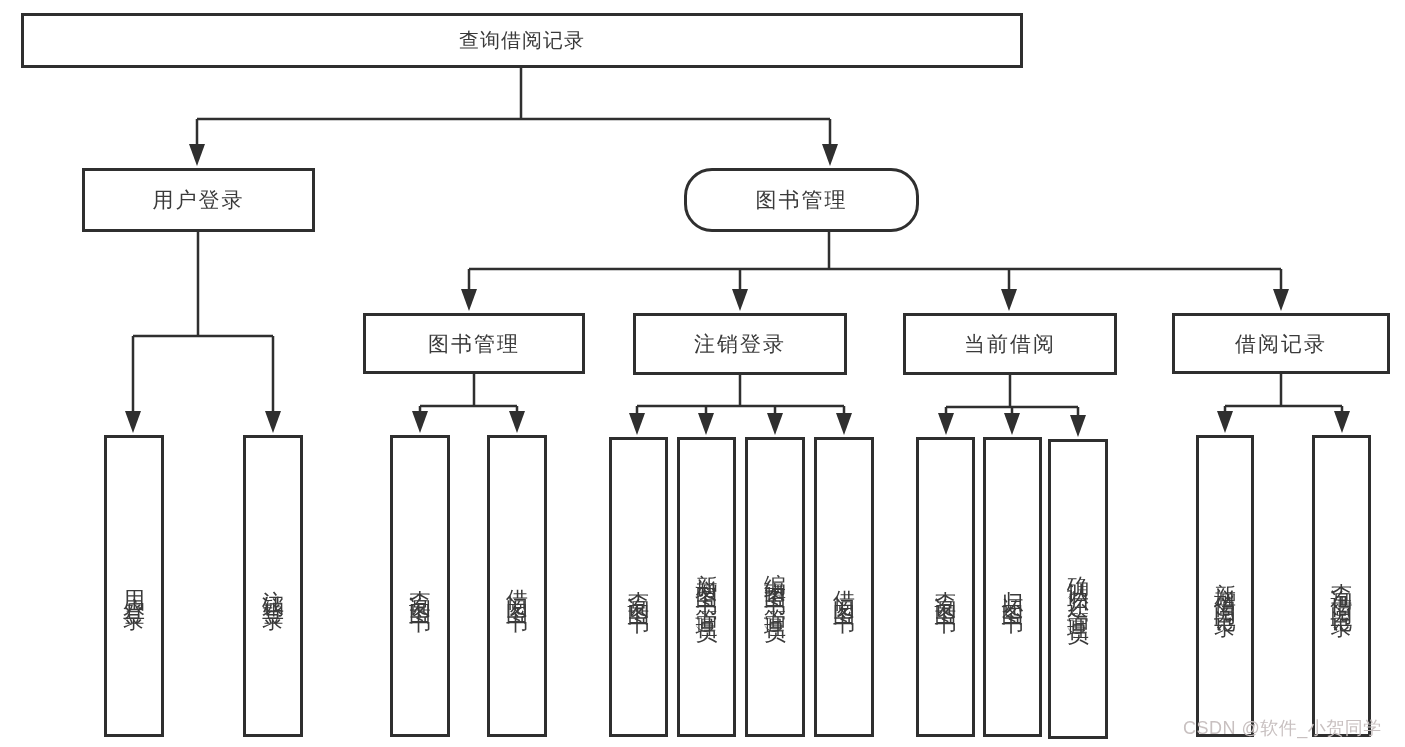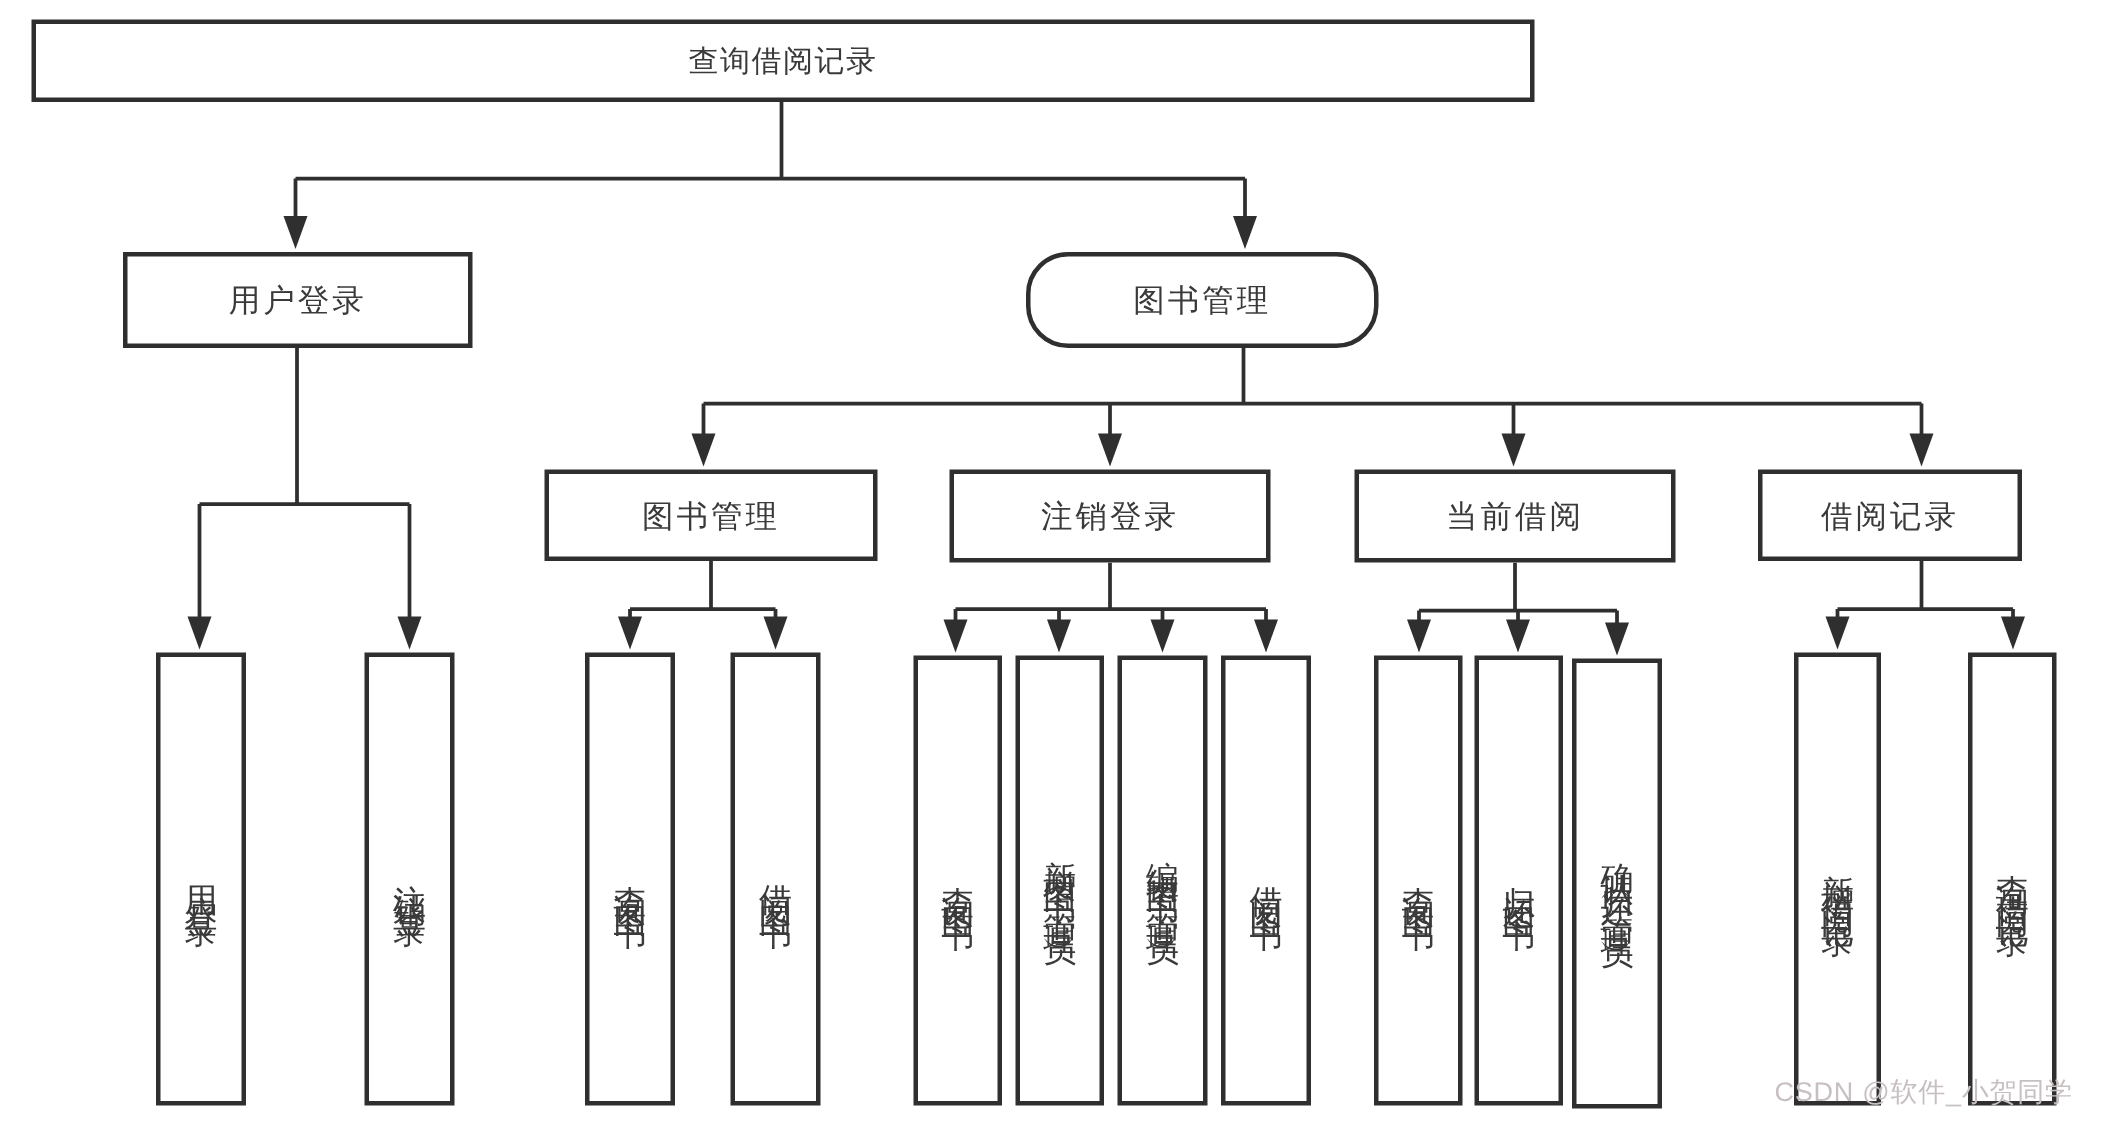--- a/index.html
+++ b/index.html
@@ -127,21 +127,21 @@
     </div>
     <div class="node" style="left: 363px; top: 313px; width: 222px; height: 61px;">
       <span>图书管理</span>
     </div>
     <div class="node" style="left: 633px; top: 313px; width: 214px; height: 62px;">
       <span>注销登录</span>
     </div>
     <div class="node" style="left: 903px; top: 313px; width: 214px; height: 62px;">
       <span>当前借阅</span>
     </div>
-    <div class="node" style="left: 1172px; top: 313px; width: 176px; height: 61px;">
+    <div class="node" style="left: 1172px; top: 313px; width: 218px; height: 61px;">
       <span>借阅记录</span>
     </div>
     <div class="node vert" style="left: 104px; top: 435px; width: 60px; height: 302px;">
       <span>用户登录</span>
     </div>
     <div class="node vert" style="left: 243px; top: 435px; width: 60px; height: 302px;">
       <span>注销登录</span>
     </div>
     <div class="node vert" style="left: 390px; top: 435px; width: 60px; height: 302px;">
       <span>查询图书</span>

